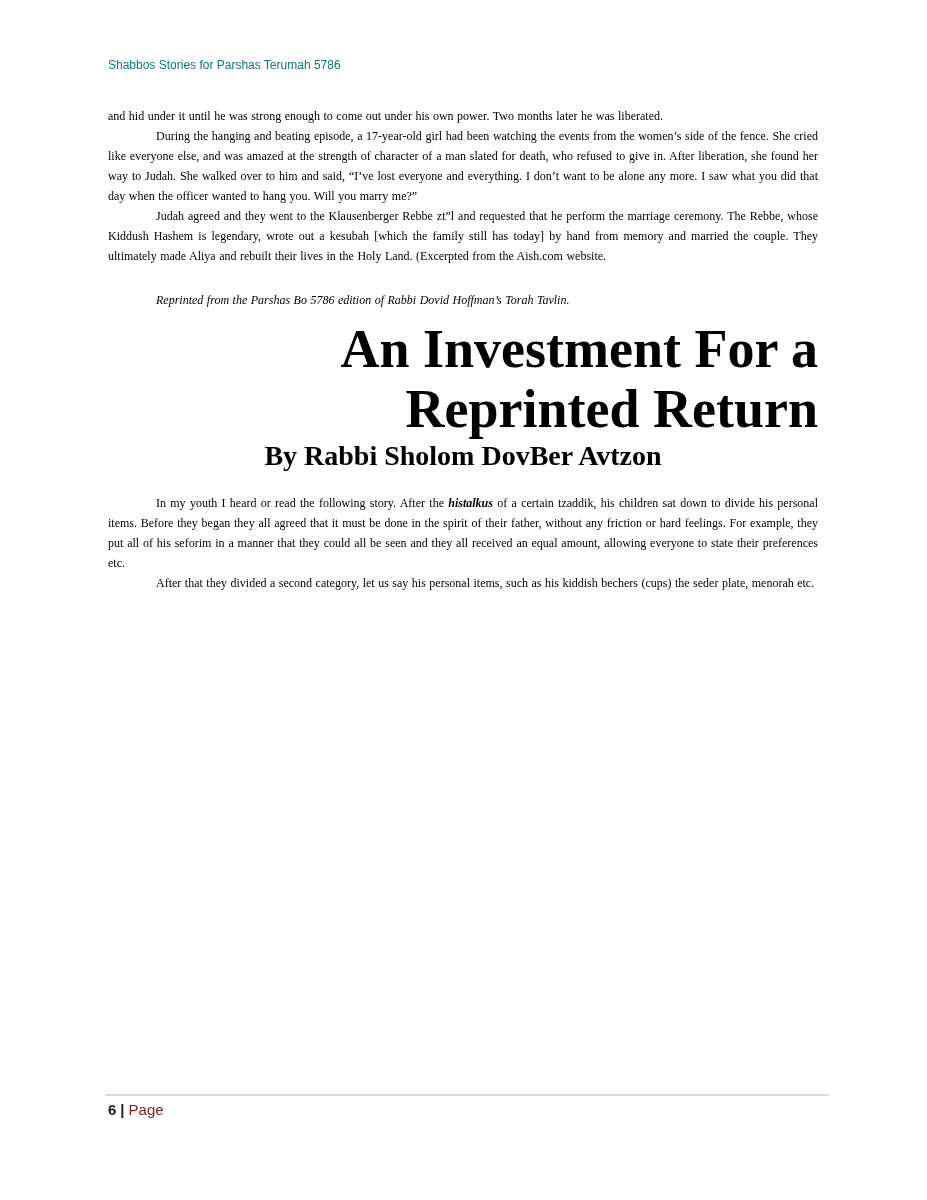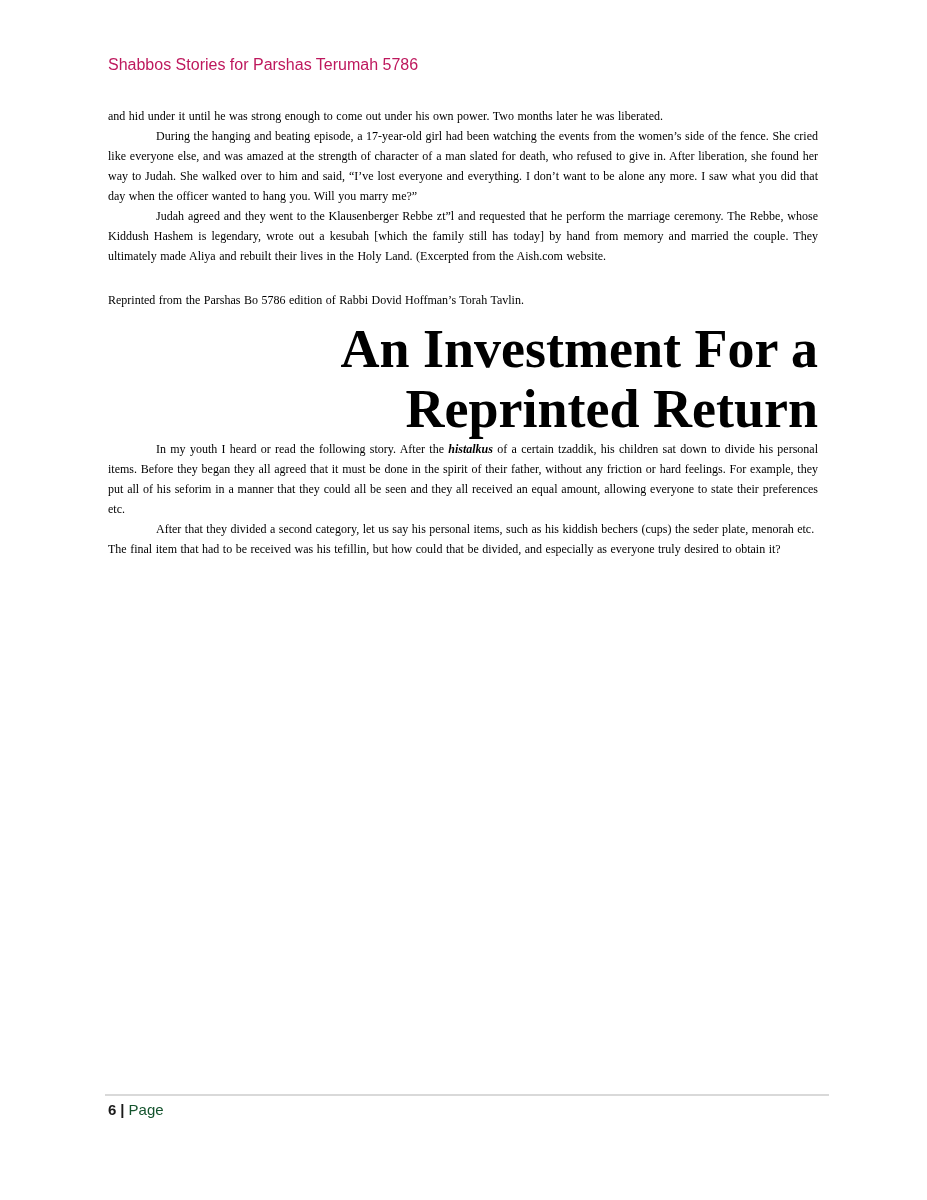--- a/index.html
+++ b/index.html
@@ -11,40 +11,42 @@
     color: #000000;
     font-family: "Liberation Serif", serif;
     overflow: hidden;
   }
   .doc-header {
     position: absolute;
     top: 55px;
     left: 108px;
     right: 109px;
     font-family: "Liberation Sans", sans-serif;
-    font-size: 16px;
+    font-size: 12px;
     line-height: 20px;
-    color: #be185d;
+    color: #0f766e;
   }
   .content {
     position: absolute;
     top: 106px;
     left: 108px;
     width: 710px;
   }
   p.body {
     margin: 0;
     font-size: 12px;
     line-height: 20px;
     text-align: justify;
     word-spacing: 0.5px;
   }
   p.indent { text-indent: 48px; }
   p.attribution {
+    font-style: italic;
     margin-top: 24px;
+    margin-left: 48px;
   }
   h1.title {
     margin: 9px 0 0 0;
     font-size: 54px;
     line-height: 60px;
     font-weight: bold;
     text-align: right;
     letter-spacing: 0px;
   }
   h2.byline {
@@ -65,21 +67,21 @@
   .page-footer {
     position: absolute;
     left: 108px;
     top: 1100px;
     font-family: "Liberation Sans", sans-serif;
     font-size: 15px;
     line-height: 19px;
   }
   .pgnum { color: #1a1a1a; font-weight: bold; }
   .pgsep { color: #1a1a1a; font-weight: bold; padding: 0 4px; }
-  .pglabel { color: #14532d; }
+  .pglabel { color: #7f1d1d; }
   em { font-style: italic; font-weight: bold; }
 </style>
 </head>
 <body>
 
 <div class="page">
 
   <div class="doc-header">Shabbos Stories for Parshas Terumah 5786</div>
 
   <div class="content">
@@ -87,27 +89,27 @@
     <p class="body">and hid under it until he was strong enough to come out under his own power. Two months later he was liberated.</p>
 
     <p class="body indent">During the hanging and beating episode, a 17-year-old girl had been watching the events from the women’s side of the fence. She cried like everyone else, and was amazed at the strength of character of a man slated for death, who refused to give in. After liberation, she found her way to Judah. She walked over to him and said, “I’ve lost everyone and everything. I don’t want to be alone any more. I saw what you did that day when the officer wanted to hang you. Will you marry me?”</p>
 
     <p class="body indent">Judah agreed and they went to the Klausenberger Rebbe zt”l and requested that he perform the marriage ceremony. The Rebbe, whose Kiddush Hashem is legendary, wrote out a kesubah [which the family still has today] by hand from memory and married the couple. They ultimately made Aliya and rebuilt their lives in the Holy Land. (Excerpted from the Aish.com website.</p>
 
     <p class="body attribution">Reprinted from the Parshas Bo 5786 edition of Rabbi Dovid Hoffman’s Torah Tavlin.</p>
 
     <h1 class="title"><span>An Investment For a</span><br><span>Reprinted Return</span></h1>
 
+    <h2 class="byline">By Rabbi Sholom DovBer Avtzon</h2>
 
 
     <p class="body indent"><span>In my youth I heard or read the following story. After the </span><em>histalkus</em><span> of a certain tzaddik, his children sat down to divide his personal items. Before they began they all agreed that it must be done in the spirit of their father, without any friction or hard feelings. For example, they put all of his seforim in a manner that they could all be seen and they all received an equal amount, allowing everyone to state their preferences etc.</span></p>
 
     <p class="body indent">After that they divided a second category, let us say his personal items, such as his kiddish bechers (cups) the seder plate, menorah etc.</p>
 
-    <p class="body">The final item that had to be received was his tefillin, but how could that be divided, and especially as everyone truly desired to obtain it?</p>
 
 
   </div>
 
   <div class="footer-rule"></div>
 
   <div class="page-footer"><span class="pgnum">6</span><span class="pgsep">|</span><span class="pglabel">Page</span></div>
 
 </div>
 

